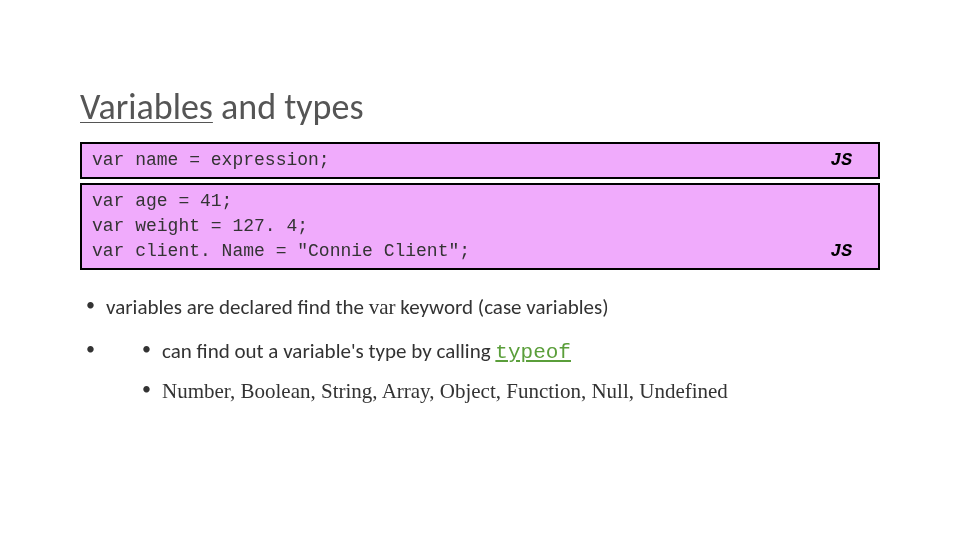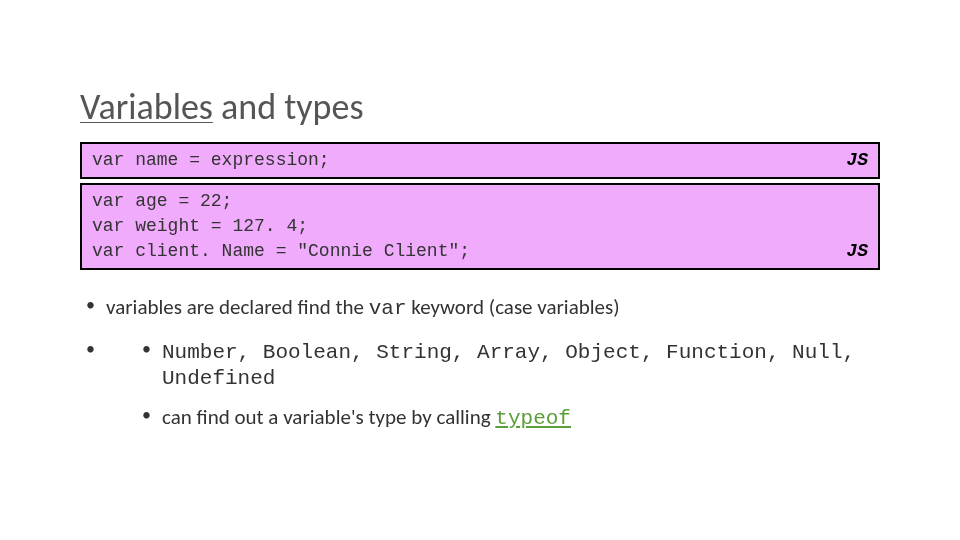--- a/index.html
+++ b/index.html
@@ -36,21 +36,21 @@
     font-family: "Courier New", Courier, monospace;
     font-size: 18px;
     padding: 4px 10px;
     position: relative;
     background: #f0abfc;
     margin-bottom: 4px;
     line-height: 1.4;
   }
   .codebox .badge {
     position: absolute;
-    right: 10px;
+    right: 26px;
     bottom: 4px;
     font-style: italic;
     font-weight: bold;
     font-family: "Courier New", Courier, monospace;
     color: #000;
   }
   .codeline { white-space: pre; }
   ul.outer {
     margin: 24px 0 0 0;
     padding-left: 26px;
@@ -83,21 +83,21 @@
   }
   ul.inner > li::before {
     content: "•";
     position: absolute;
     left: -20px;
     top: 0;
     color: #333;
     font-size: 18px;
   }
   .mono {
-    font-family: Liberation Mono, monospace;
+    font-family: Liberation Serif, serif;
   }
   .typeof {
     font-family: "Courier New", Courier, monospace;
     color: #5a9e3a;
     text-decoration: underline;
   }
 </style>
 </head>
 <body>
 
@@ -106,35 +106,35 @@
   <h1 class="title">
     <span class="underlined">Variables</span><span> and types</span>
   </h1>
 
   <div class="codebox">
     <div class="codeline">var name = expression;</div>
     <span class="badge">JS</span>
   </div>
 
   <div class="codebox">
-    <div class="codeline">var age = 22;</div>
+    <div class="codeline">var age = 41;</div>
     <div class="codeline">var weight = 127. 4;</div>
     <div class="codeline">var client. Name = "Connie Client";</div>
     <span class="badge">JS</span>
   </div>
 
   <ul class="outer">
     <li>
       <span>variables are declared find the </span><span class="mono">var</span><span> keyword (case variables)</span>
     </li>
     <li>
       <ul class="inner">
         <li>
-          <span class="mono">Number, Boolean, String, Array, Object, Function, Null, Undefined</span>
+          <span>can find out a variable's type by calling </span><span class="typeof">typeof</span>
         </li>
         <li>
-          <span>can find out a variable's type by calling </span><span class="typeof">typeof</span>
+          <span class="mono">Number, Boolean, String, Array, Object, Function, Null, Undefined</span>
         </li>
       </ul>
     </li>
   </ul>
 
 </div>
 
 </body></html>

